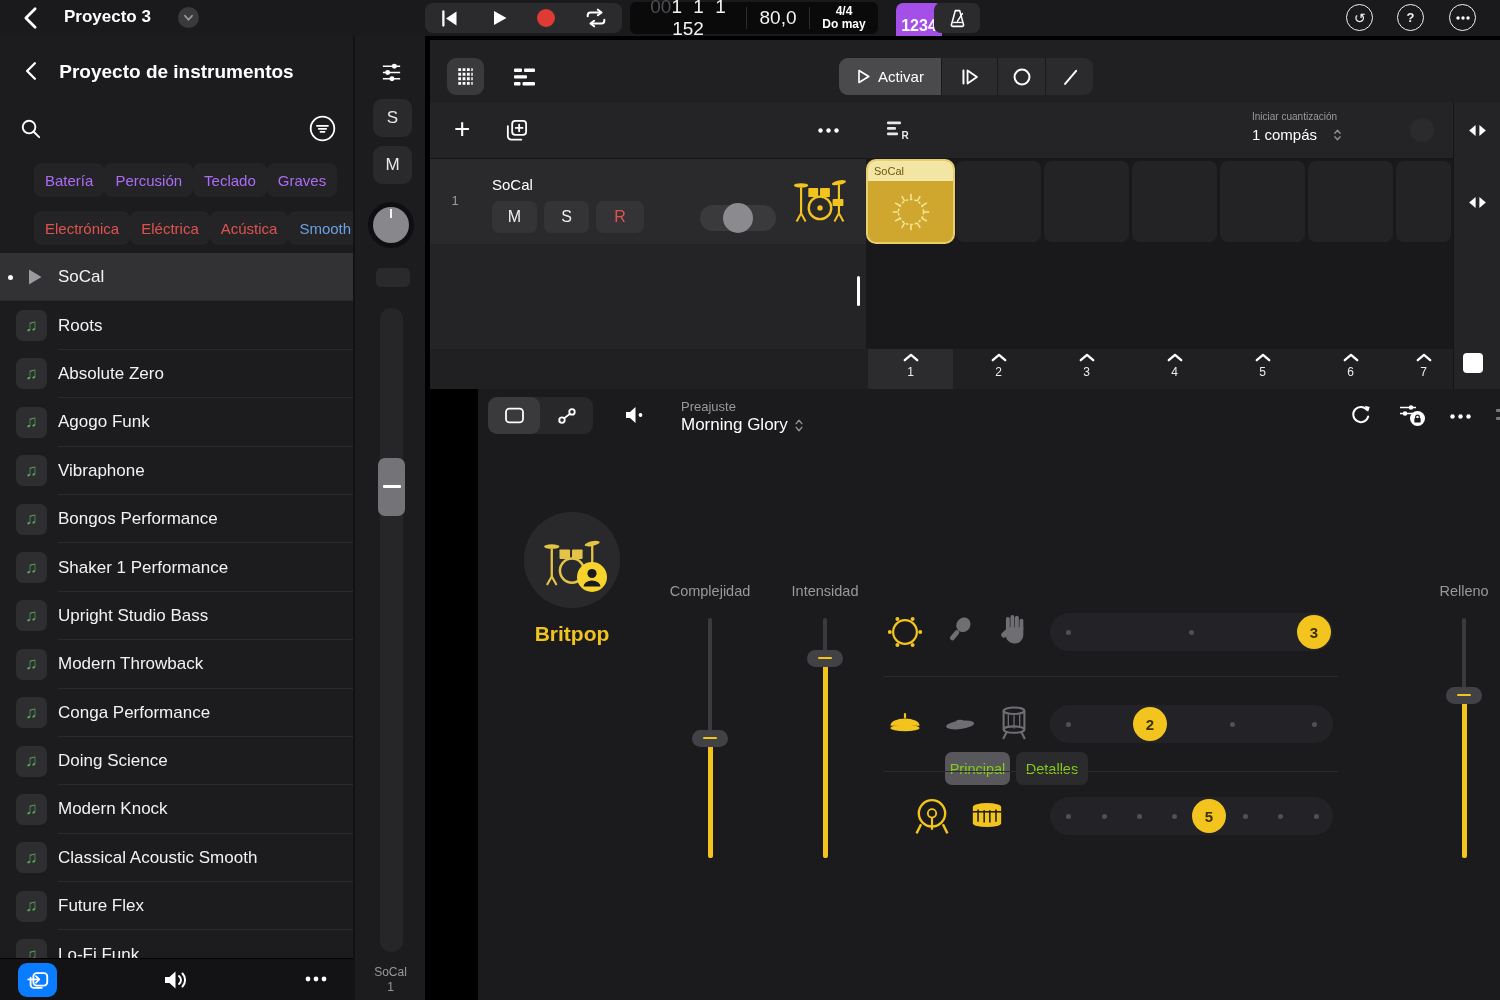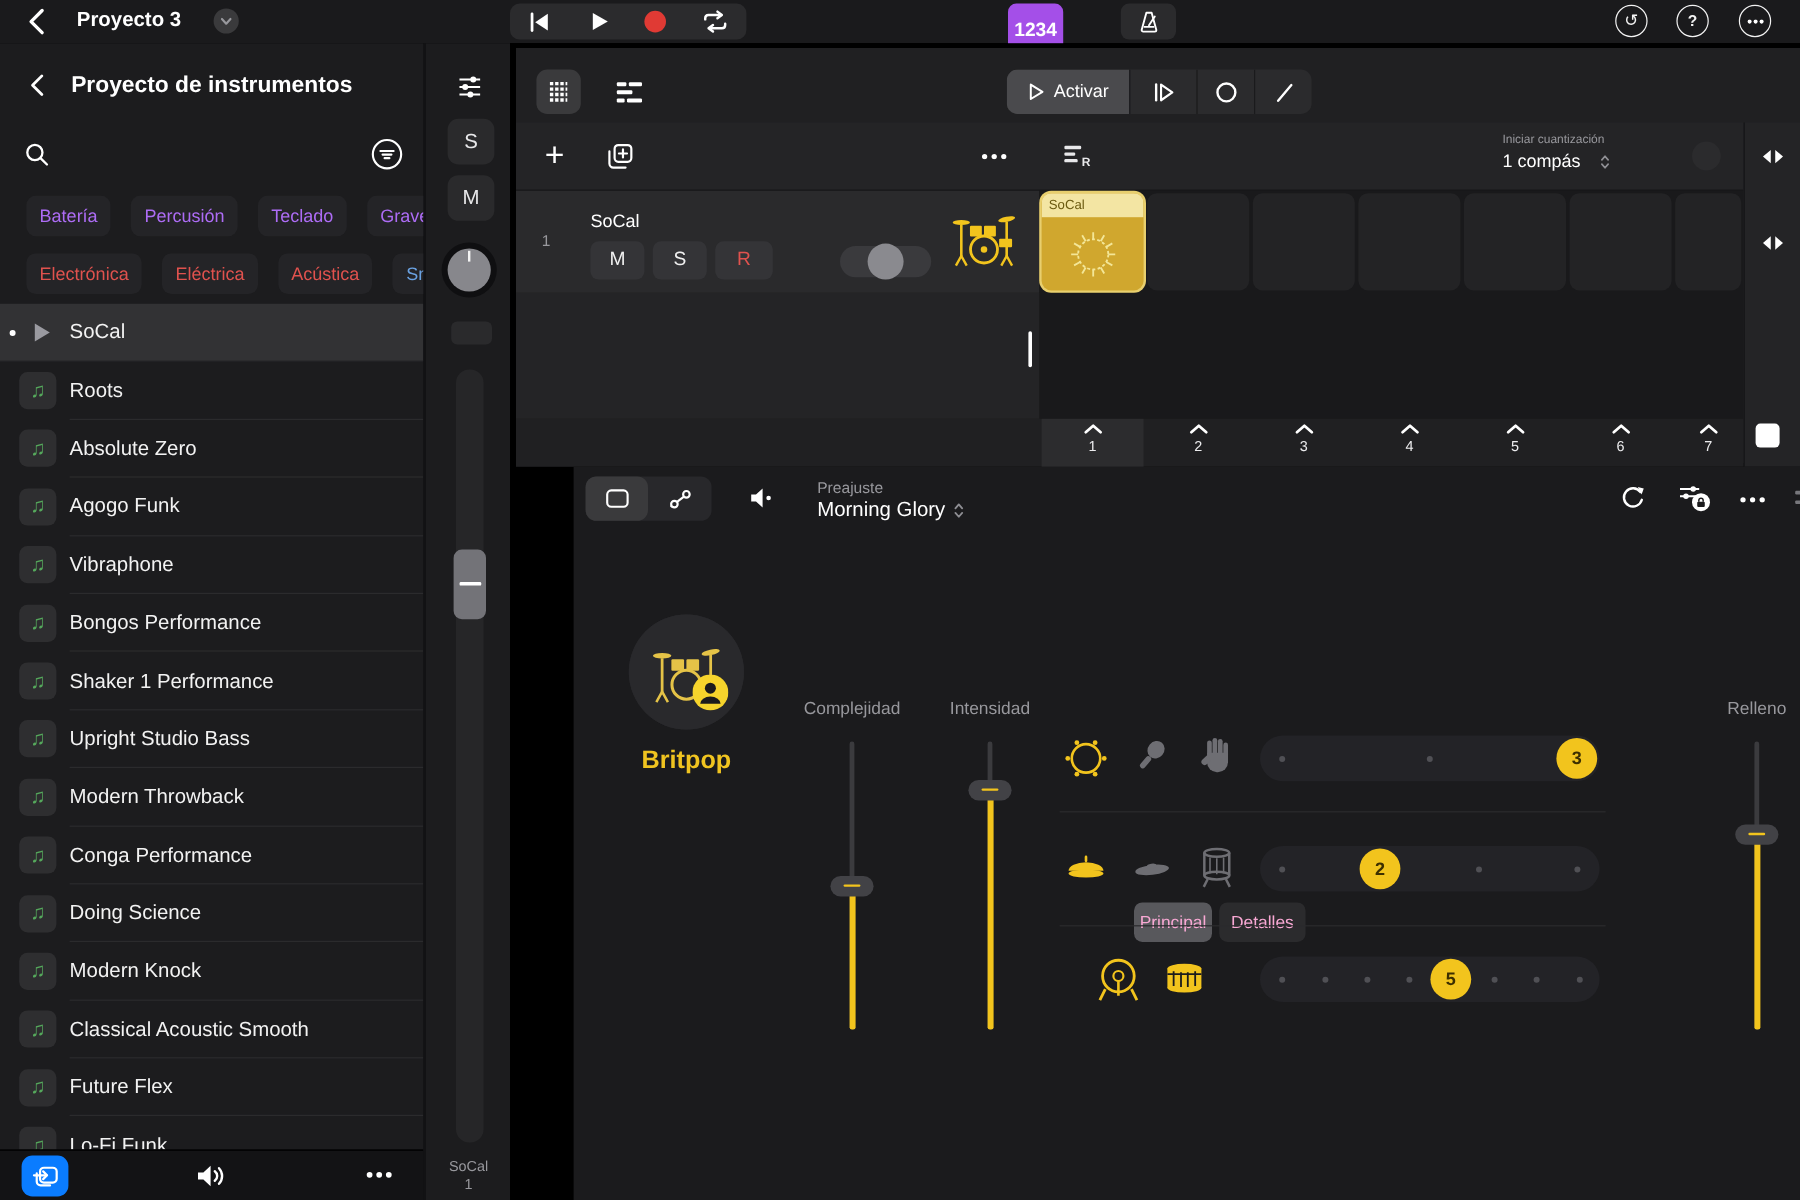--- a/index.html
+++ b/index.html
@@ -12,28 +12,28 @@
 
   
   .topbar { position:absolute; left:0; top:0; width:1500px; height:36px; background:#1a1a1c; }
   .proj-title { font-size:17px; font-weight:bold; color:#fff; }
   .chev-badge { width:21px; height:21px; border-radius:50%; background:#3a3a3c; }
   .transport { position:absolute; left:425px; top:3px; width:197px; height:30px; background:#2b2b2d; border-radius:8px; display:flex; align-items:center; justify-content:space-around; }
   .lcd { position:absolute; left:630px; top:2px; width:248px; height:32px; background:#0a0a0b; border-radius:6px; display:flex; align-items:center; }
   .lcd-sep { width:1px; height:22px; background:#2c2c2e; }
   .lcd-num { font-size:19px; color:#f2f2f2; }
   .dim { color:#4e4e52; }
-  .countin { position:absolute; left:840px; top:3px; width:46px; height:46px; border-radius:7px; background:var(--count-in-purple,#a44fe8); font-size:16px; font-weight:bold; }
+  .countin { position:absolute; left:896px; top:3px; width:46px; height:46px; border-radius:7px; background:var(--count-in-purple,#a44fe8); font-size:16px; font-weight:bold; }
   .metrobtn { position:absolute; left:934px; top:3px; width:46px; height:30px; border-radius:7px; background:#2b2b2d; }
   .circle-icon { width:27px; height:27px; border:1.8px solid #f2f2f2; border-radius:50%; display:flex; align-items:center; justify-content:center; font-size:14px; color:#f2f2f2; }
 
   
   .sidebar { position:absolute; left:0; top:36px; width:353px; height:922px; background:#1c1c1e; overflow:hidden; }
   .sb-title { font-size:19px; font-weight:bold; }
-  .tagrow { position:absolute; left:0; width:367px; height:34px; display:flex; gap:17px; padding-left:22px; overflow:hidden; white-space:nowrap; }
+  .tagrow { position:absolute; left:12px; width:367px; height:34px; display:flex; padding-left:22px; overflow:hidden; white-space:nowrap; }
   .tag { background:#242427; border-radius:8px; padding:0 11px; height:34px; display:flex; align-items:center; font-size:15px; flex:none; }
   .tag.purple { color:var(--tag-purple,#ad6cf5); }
   .tag.red { color:var(--tag-red,#e0524e); }
   .tag.blue { color:var(--tag-blue,#6aa1e0); }
   .patch-list { position:absolute; left:0; top:217px; width:353px; height:705px; overflow:hidden; }
   .patch-row { position:relative; height:48.4px; display:flex; align-items:center; }
   .patch-row::after { content:""; position:absolute; left:58px; right:0; bottom:0; height:1px; background:#2b2b2d; }
   .patch-row.selected { background:#323234; }
   .patch-row.selected::after { left:0; }
   .patch-ic { position:absolute; left:16px; width:31px; height:31px; border-radius:7px; background:#2e2e30; display:flex; align-items:center; justify-content:center; color:var(--note-green,#55a85c); font-size:17px; }
@@ -65,21 +65,21 @@
   .grid-zone { position:absolute; left:436px; top:119px; width:587px; height:190px; background:#19191b; }
   .cell { position:absolute; top:2px; height:81px; border-radius:8px; background:#232325; }
   .cell-live { position:absolute; left:2px; top:2px; width:85px; height:81px; border-radius:8px; overflow:hidden; background:var(--cell-yellow,#d0a72e); box-shadow:0 0 0 2px #e8cf6e; }
   .cell-live .cap { height:20px; background:var(--cell-header-yellow,#f3e5a3); color:#6b5a10; font-size:11px; line-height:20px; padding-left:6px; }
   .belowtrack { position:absolute; left:0; top:204px; width:436px; height:105px; background:#242426; }
   .ruler { position:absolute; left:0; top:309px; width:1023px; height:40px; background:#202022; }
   .rul-col { position:absolute; top:0; height:40px; display:flex; flex-direction:column; align-items:center; padding-top:4px; gap:3px; }
   .rul-num { font-size:12px; color:#ececee; }
   .rail { position:absolute; left:1023px; top:62px; width:47px; height:287px; background:#242426; border-left:1px solid #151517; }
   .editor-sec { position:absolute; left:0; top:353px; width:1070px; height:611px; background:#1b1b1d;margin-left:48px; }
-  .edit-tabs { position:absolute; top:363px; height:33px; border-radius:7px; display:flex; align-items:center; justify-content:center; font-size:14.5px; color:#f9a8d4; }
+  .edit-tabs { position:absolute; top:363px; height:33px; border-radius:7px; display:flex; align-items:center; justify-content:center; font-size:14.5px; color:#84cc16; }
   .vslider-label { position:absolute; font-size:14.5px; color:#98989d; transform:translateX(-50%); }
   .vtrack { position:absolute; width:4px; border-radius:2px; background:#3b3b3e; }
   .vfill { position:absolute; width:5px; border-radius:2px; background:var(--accent-yellow,#f2c41d); }
   .vhandle { position:absolute; width:36px; height:17px; border-radius:8.5px; background:#424246; }
   .vhandle::after { content:""; position:absolute; left:11px; top:7px; width:14px; height:2.8px; background:var(--accent-yellow,#f2c41d); border-radius:1px; }
   .pill-slider { position:absolute; left:572px; width:283px; height:38px; border-radius:19px; background:#232327; }
   .dot { position:absolute; top:16.5px; width:5px; height:5px; border-radius:50%; background:#505055; }
   .val-badge { position:absolute; width:34px; height:34px; border-radius:50%; background:var(--accent-yellow,#f2c41d); color:#3c2f00; font-size:15px; font-weight:bold; display:flex; align-items:center; justify-content:center; }
   .rowdiv { position:absolute; left:405px; width:455px; height:1px; background:#2b2b2d; }
   .toggle { position:absolute; left:270px; top:46px; width:76px; height:26px; border-radius:13px; background:#3a3a3d; }
@@ -121,20 +121,32 @@
       <span class="ic">
         <svg width="24" height="20" viewBox="0 0 26 20">
           <path d="M4 8 V7 Q4 4 7 4 H18" fill="none" stroke="#fff" stroke-width="2.2" stroke-linecap="round"></path>
           <path d="M15 1 L19 4 L15 7" fill="none" stroke="#fff" stroke-width="2.2" stroke-linecap="round" stroke-linejoin="round"></path>
           <path d="M22 12 V13 Q22 16 19 16 H8" fill="none" stroke="#fff" stroke-width="2.2" stroke-linecap="round"></path>
           <path d="M11 13 L7 16 L11 19" fill="none" stroke="#fff" stroke-width="2.2" stroke-linecap="round" stroke-linejoin="round"></path>
         </svg>
       </span>
     </div>
 
+    <div class="lcd">
+      <div style="width:116px;text-align:center;">
+        <span class="lcd-num dim">00</span><span class="lcd-num" style="word-spacing:6px;">1 1 1 152</span>
+      </div>
+      <div class="lcd-sep"></div>
+      <div style="width:62px;text-align:center;"><span class="lcd-num">80,0</span></div>
+      <div class="lcd-sep"></div>
+      <div style="flex:1;text-align:center;line-height:13px;font-weight:bold;">
+        <div style="font-size:12px;">4/4</div>
+        <div style="font-size:12px;">Do may</div>
+      </div>
+    </div>
 
     <div class="countin fc">1234</div>
     <div class="metrobtn fc ic">
       <svg width="21" height="21" viewBox="0 0 24 24">
           <path d="M9.5 3 h5 L19 19.5 a1.5 1.5 0 0 1 -1.5 1.5 h-11 A1.5 1.5 0 0 1 5 19.5 Z" fill="none" stroke="#fff" stroke-width="1.8" stroke-linejoin="round"></path>
           <path d="M12 15 L17.5 6.5" stroke="#fff" stroke-width="1.8" stroke-linecap="round"></path>
           <path d="M7 16.5 h10" stroke="#fff" stroke-width="1.6"></path>
         </svg>
     </div>
 

